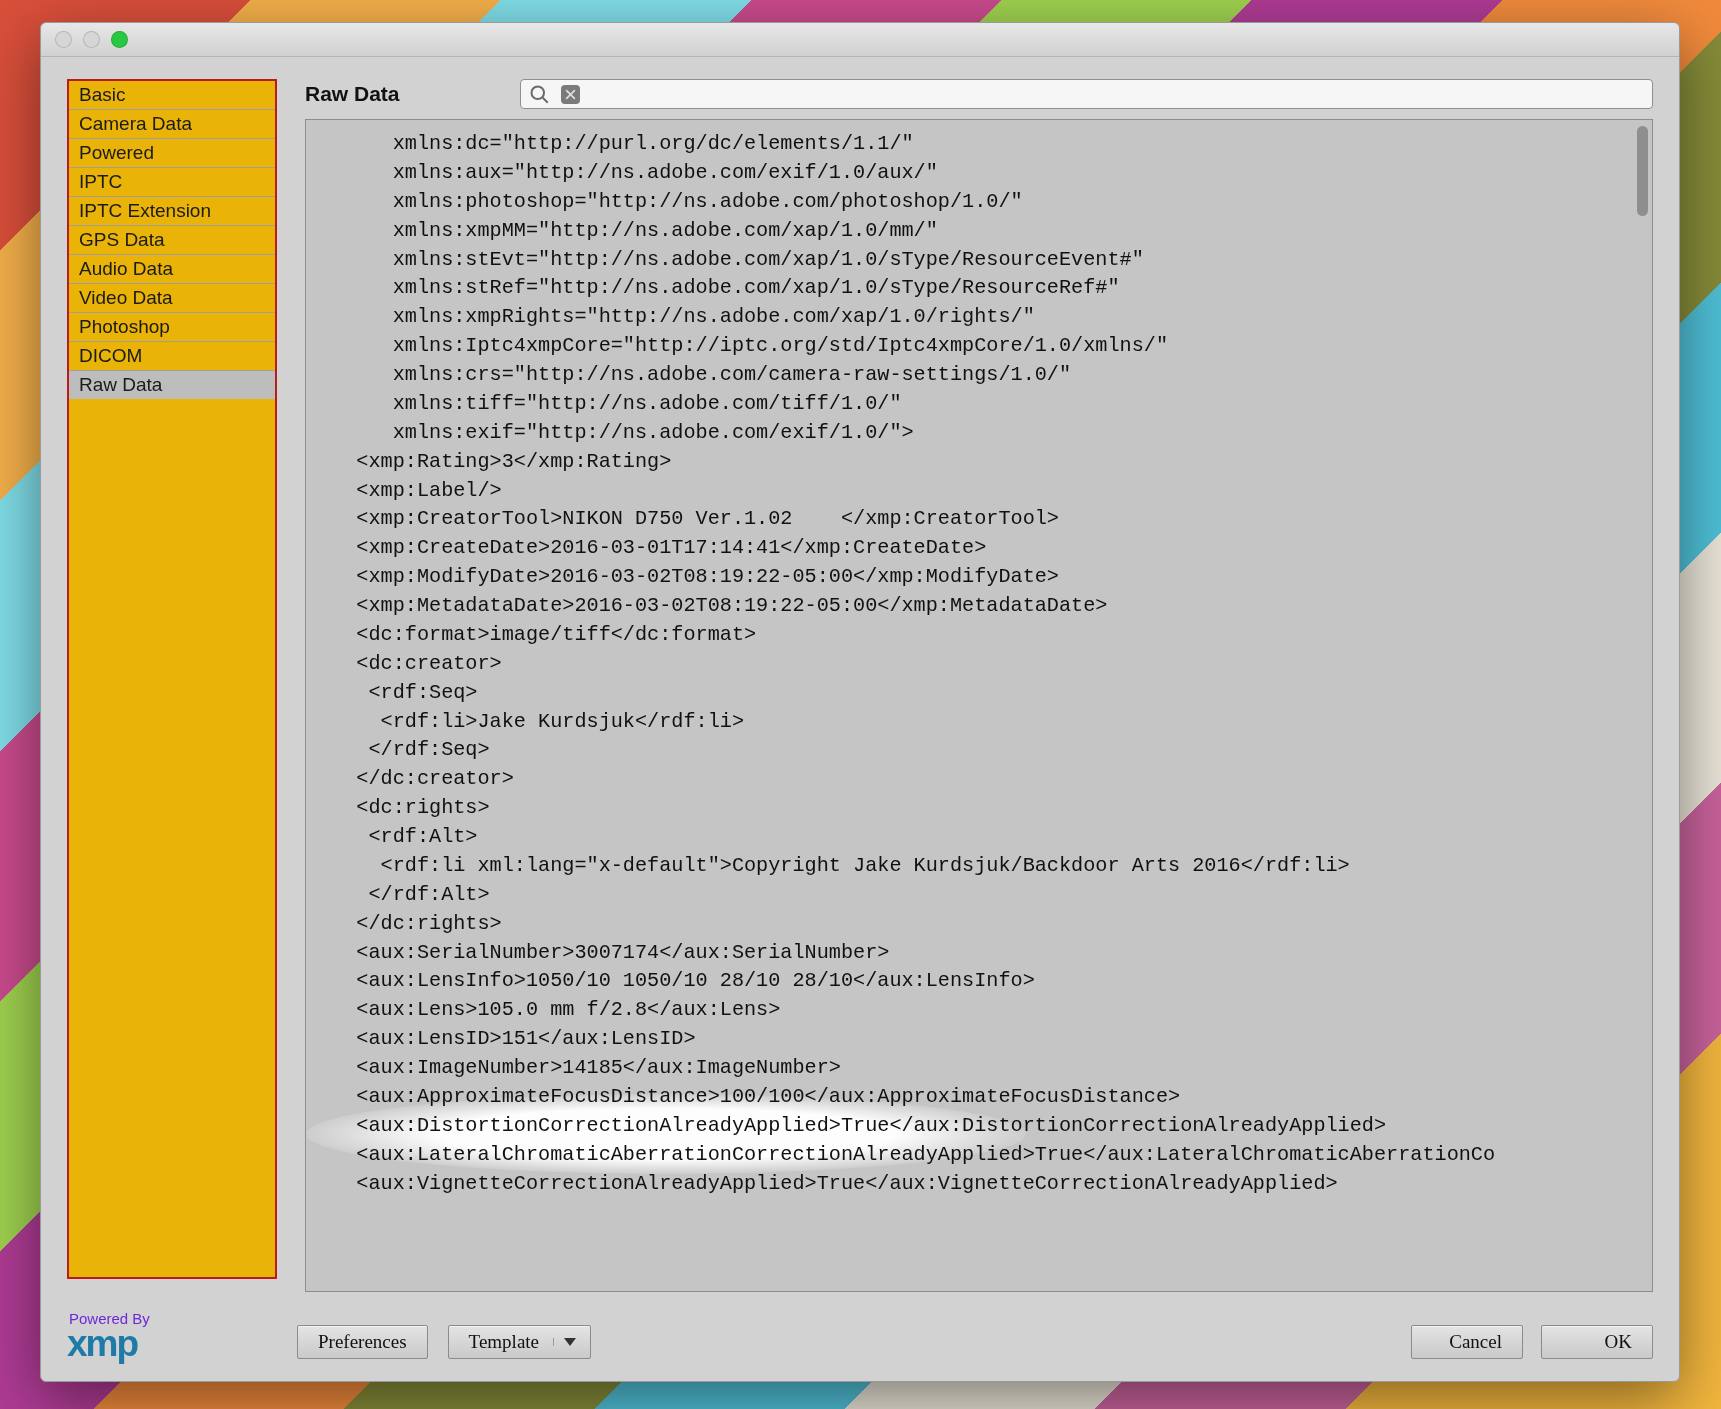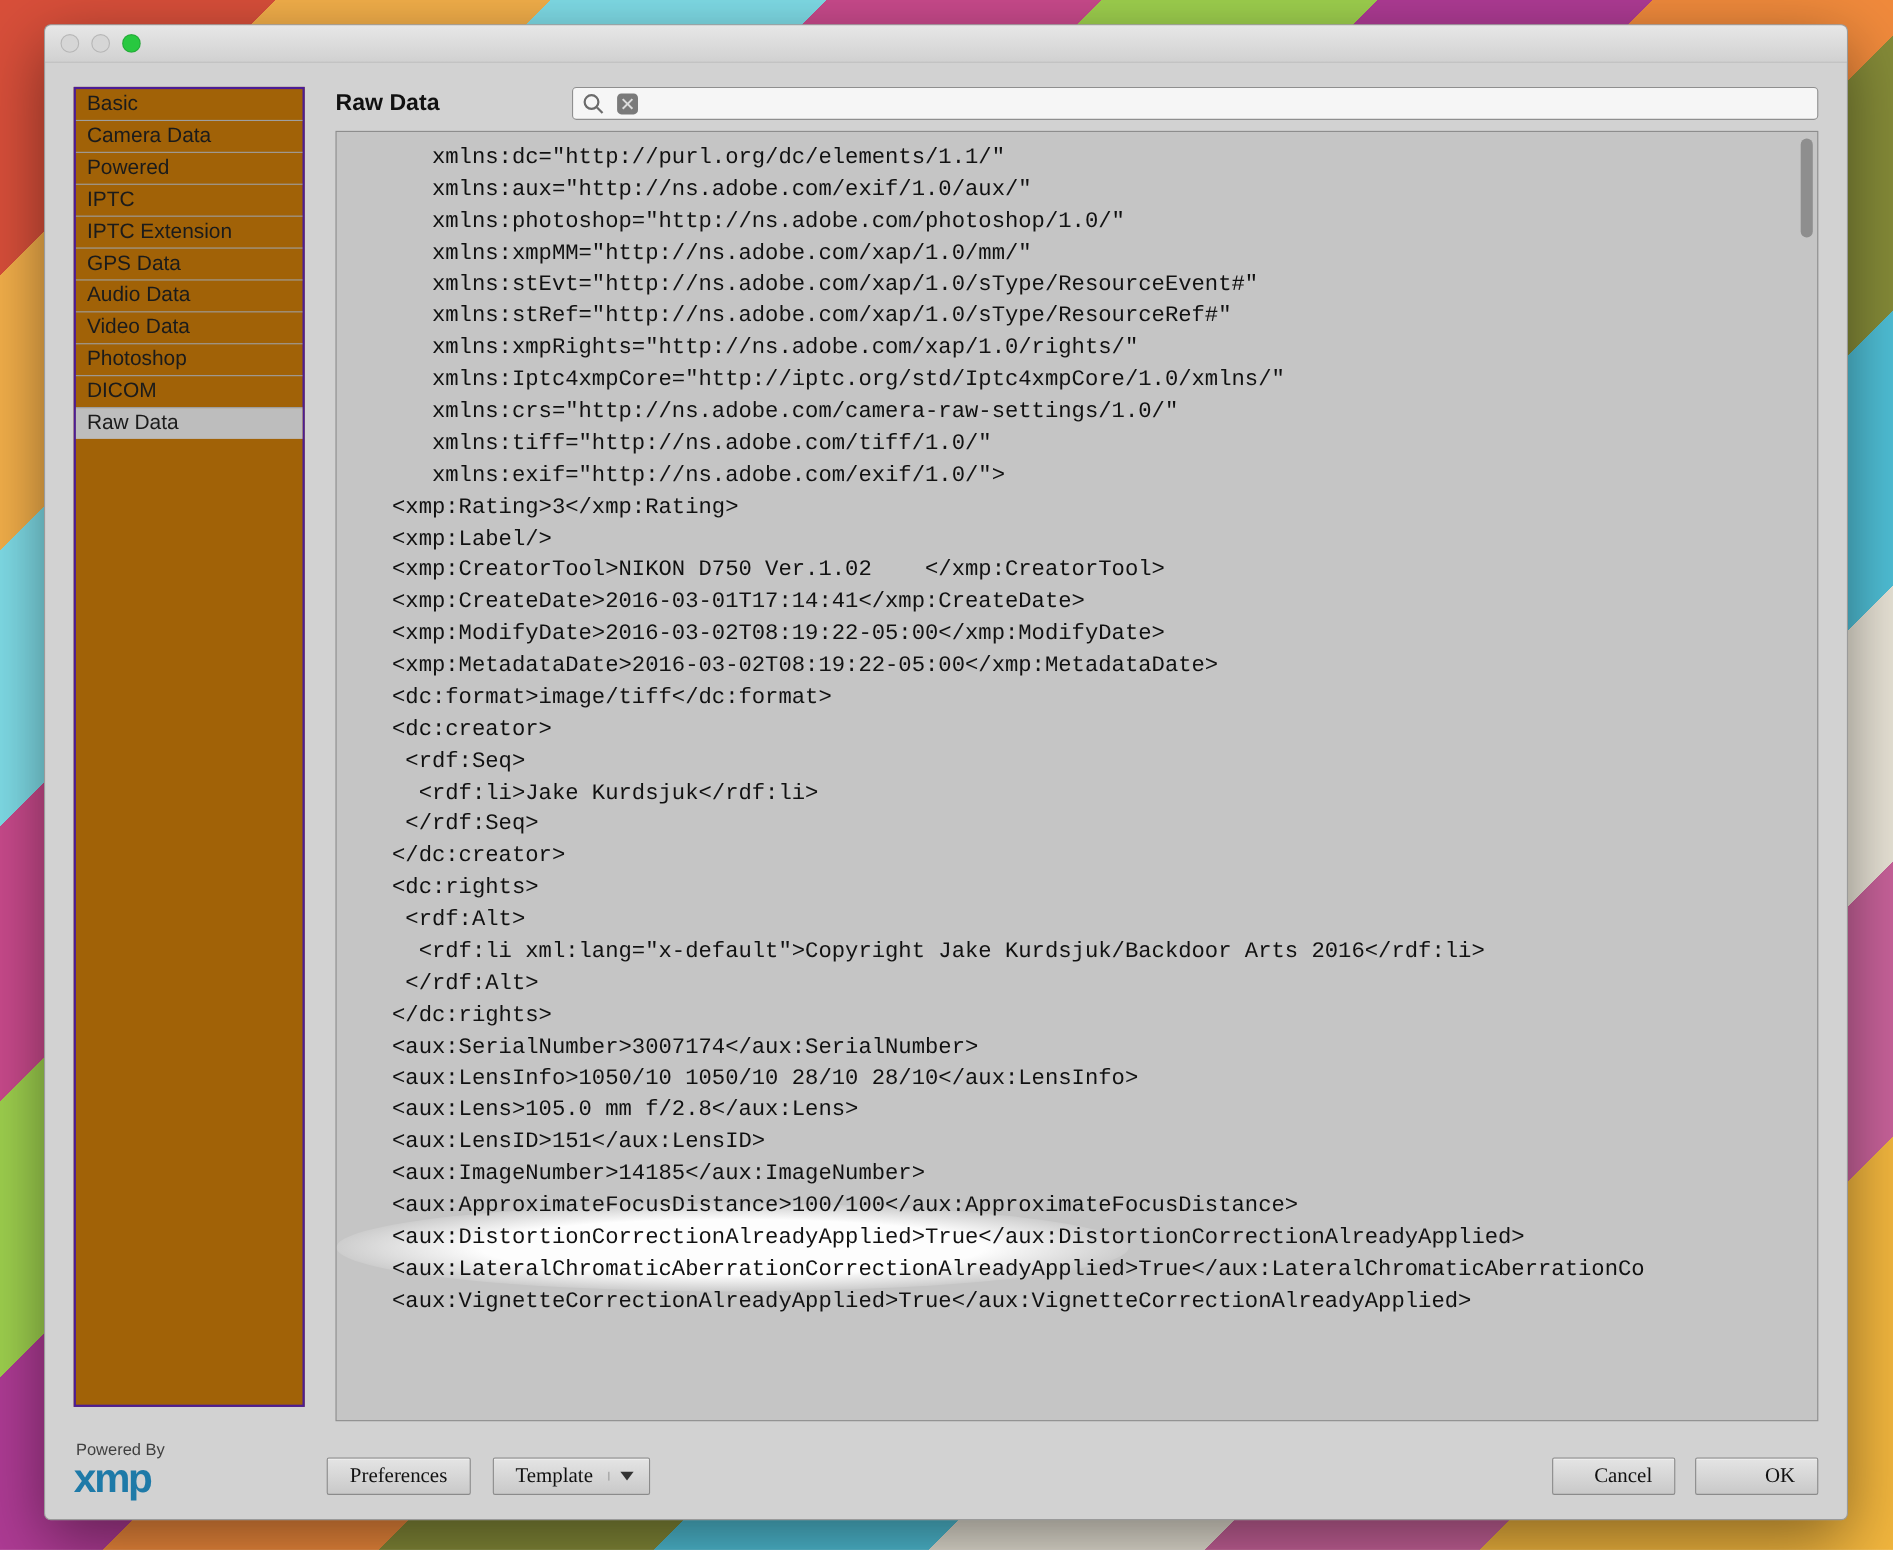--- a/index.html
+++ b/index.html
@@ -68,22 +68,22 @@
 
   .content {
     flex: 1;
     display: flex;
     padding: 22px 26px 18px 26px;
     gap: 28px;
   }
 
   .sidebar {
     width: 210px;
-    border: 2px solid #4c1d95;
-    background: #a16207;
+    border: 2px solid #b91c1c;
+    background: #eab308;
     align-self: flex-start;
     height: 1200px;
   }
   .side-item {
     font-size: 19px;
     padding: 3px 10px;
     color: #1b1b1b;
     border-bottom: 1px solid #9f9f9f;
     cursor: default;
   }
@@ -189,21 +189,21 @@
     display: flex;
     align-items: flex-end;
     padding: 0 26px 22px 26px;
     gap: 20px;
   }
   .powered {
     width: 210px;
   }
   .powered-by {
     font-size: 15px;
-    color: #404040;
+    color: #6d28d9;
     margin-bottom: 2px;
     padding-left: 2px;
   }
   .xmp {
     font-size: 37px;
     font-weight: 800;
     color: #1e7aa8;
     letter-spacing: -2px;
     line-height: 0.8;
   }

